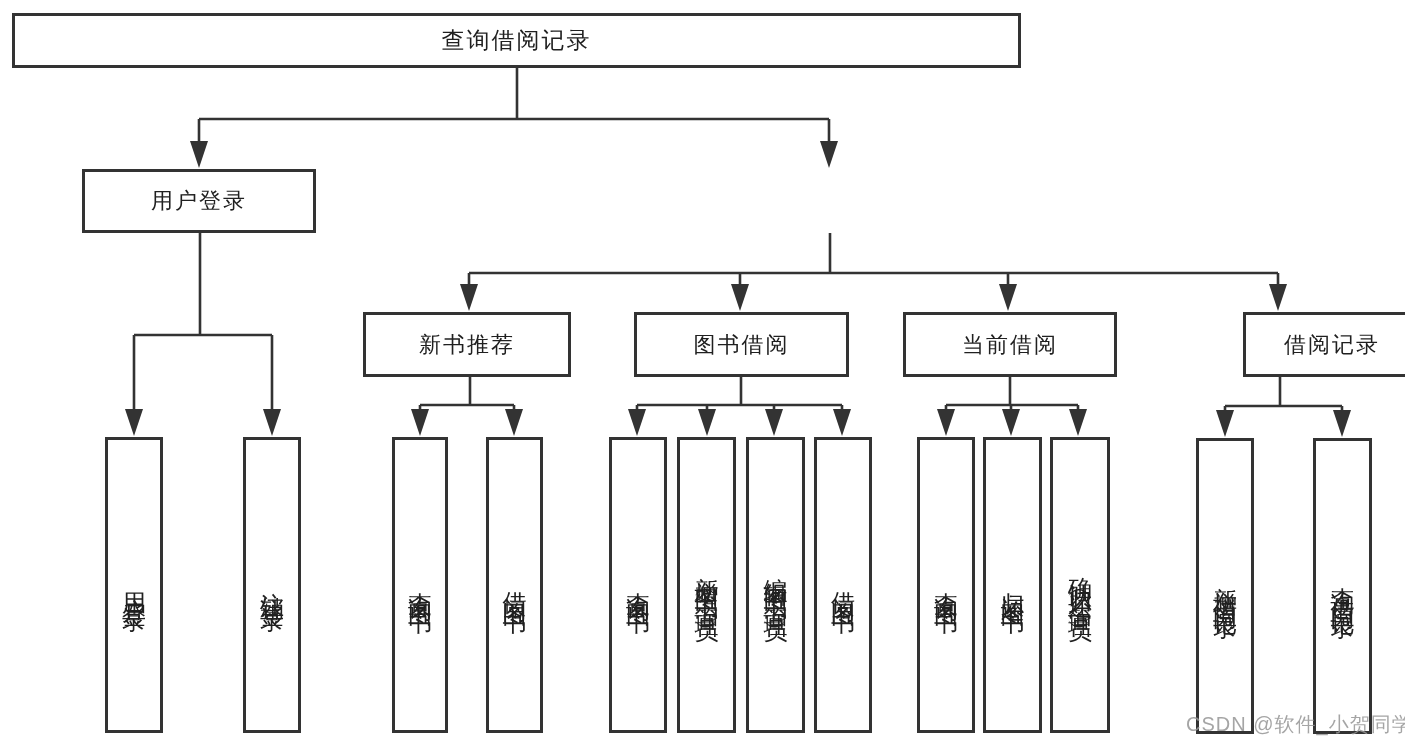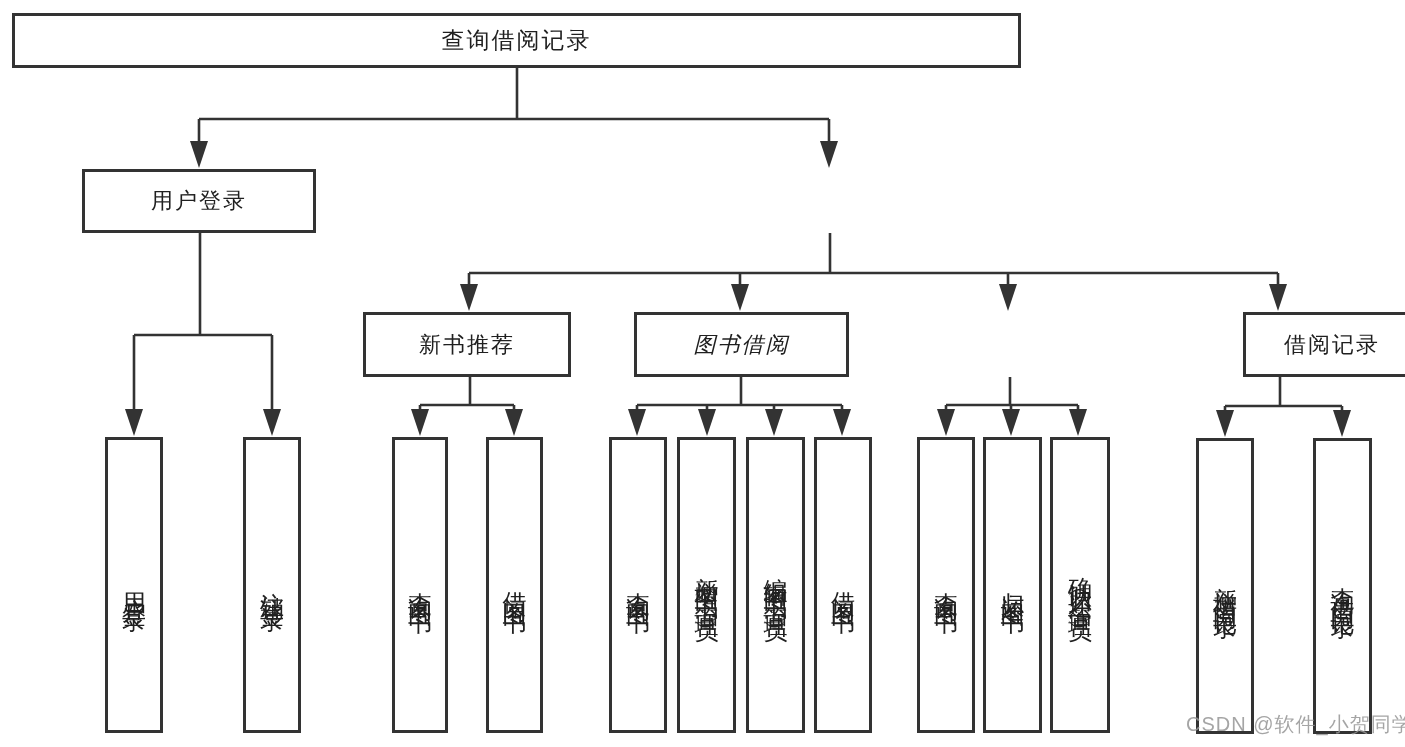--- a/index.html
+++ b/index.html
@@ -95,22 +95,25 @@
     <span class="hlabel">查询借阅记录</span>
   </div>
 
   <div class="node" style="left:82px;top:169px;width:234px;height:64px;">
     <span class="hlabel">用户登录</span>
   </div>
 
   <div class="node" style="left:363px;top:312px;width:208px;height:65px;">
     <span class="hlabel">新书推荐</span>
   </div>
-  <div class="node" style="left:634px;top:312px;width:215px;height:65px;font-style:italic;">
+  <div class="node" style="left:634px;top:312px;width:215px;height:65px;">
     <span class="hlabel">图书借阅</span>
+  </div>
+  <div class="node" style="left:903px;top:312px;width:214px;height:65px;">
+    <span class="hlabel">当前借阅</span>
   </div>
   <div class="node" style="left:1243px;top:312px;width:178px;height:65px;">
     <span class="hlabel">借阅记录</span>
   </div>
 
   <div class="node leaf" style="left:105px;top:437px;width:58px;height:296px;">
     <span class="vtext">用户登录</span>
   </div>
   <div class="node leaf" style="left:243px;top:437px;width:58px;height:296px;">
     <span class="vtext">注销登录</span>

